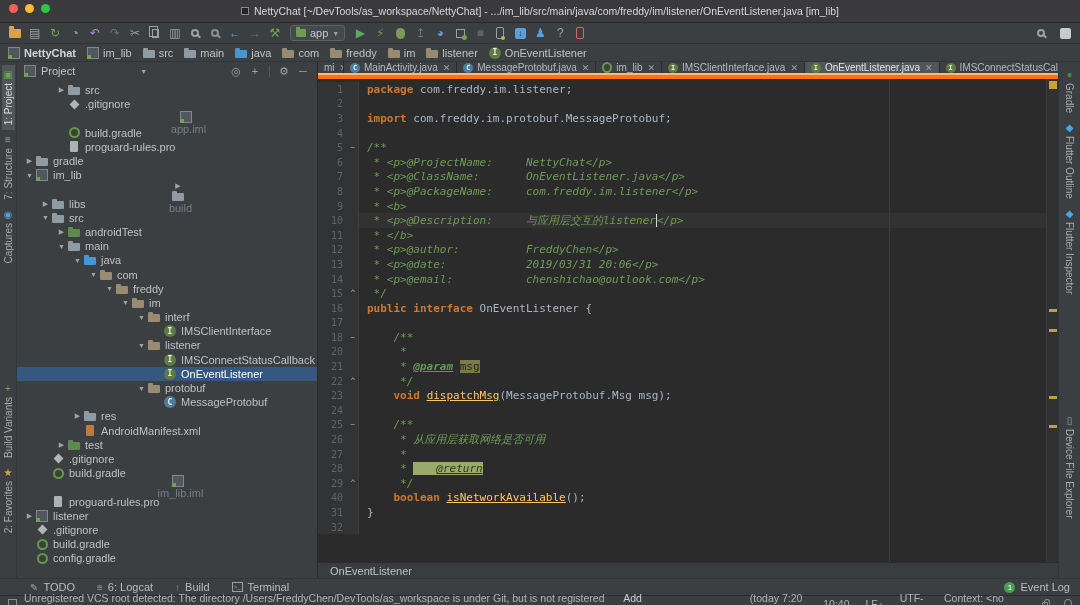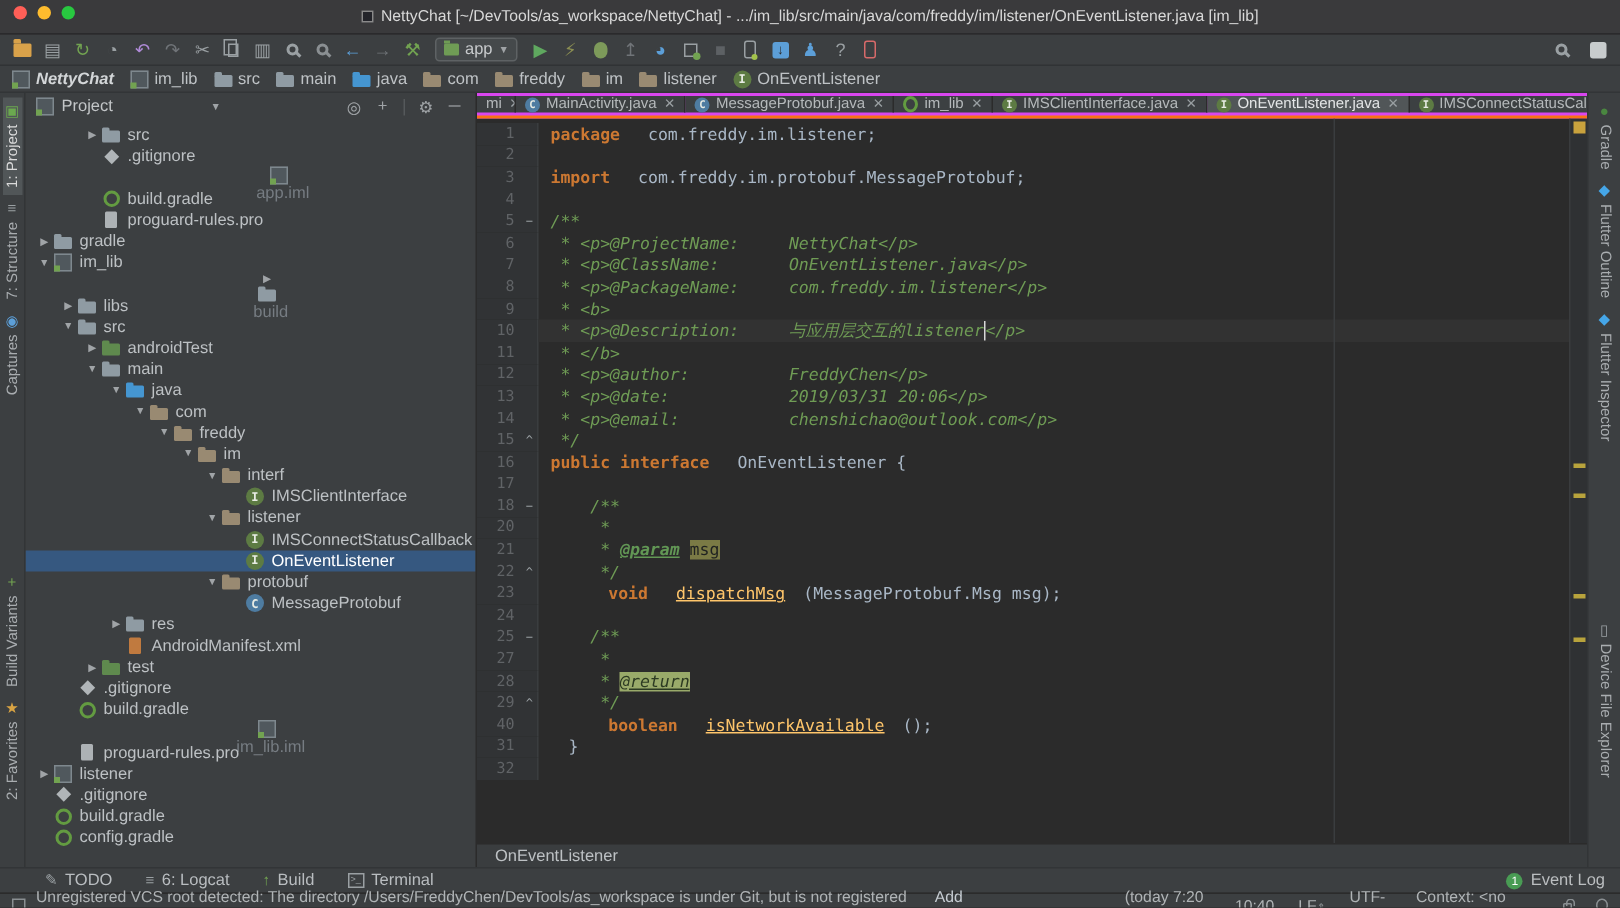--- a/index.html
+++ b/index.html
@@ -41,21 +41,21 @@
   .run-config { display:flex; align-items:center; gap:4px; height:16px; margin:0 5px;
     background:#45494b; border:1px solid #5e6264; border-radius:3px; padding:0 5px; color:#c7cacc; }
   .rc-ico { width:10px; height:8px; background:#6f9c55; border-radius:1px; position:relative; }
   .rc-ico::before { content:""; position:absolute; top:-2px; left:0; width:4px; height:2px; background:#6f9c55; }
   .caret-down { font-size:7px; color:#9fa3a6; }
   .tb-right { margin-left:auto; display:flex; align-items:center; gap:4px; }
   
   .nav-bar { height:18px; background:#3c3f41; border-bottom:1px solid #323537;
     display:flex; align-items:center; padding-left:8px; gap:11px; }
   .crumb { display:flex; align-items:center; gap:4px; color:#bfc3c6; white-space:nowrap; }
-  .crumb.first { font-weight:bold; color:#d3d6d8;font-style:italic; }
+  .crumb.first { font-weight:bold; color:#d3d6d8; }
   
   .tico { width:12px; height:12px; flex:none; position:relative; display:flex;
     align-items:center; justify-content:center; }
   .tico.fold { }
   .tico.fold::before { content:""; position:absolute; left:0; top:3px; width:12px; height:8px;
     background:var(--c,#8f9ba3); border-radius:1px; }
   .tico.fold::after { content:""; position:absolute; left:0; top:1px; width:5px; height:3px;
     background:var(--c,#8f9ba3); border-radius:1px 1px 0 0; }
   .tico.round { border-radius:50%; background:var(--c,#4e7ca1); color:#e8ece4;
     font-size:8px; font-weight:bold; font-family:"DejaVu Sans Mono",monospace; }
@@ -83,46 +83,46 @@
   .pp-hico { color:#9fa3a6; font-size:11px; width:14px; text-align:center; }
   .pp-sep { width:1px; height:11px; background:#55595b; margin:0 2px; }
   .pp-tree { flex:1; overflow:hidden; padding-top:3px; }
   .row { height:14.2px; display:flex; align-items:center; white-space:nowrap; color:#bdc1c4; width:100%; }
   .row .arrow { width:13px; flex:none; text-align:center; font-size:7px; color:#a0a4a7; }
   .row .lbl { margin-left:5px; }
   .row.sel { background:#365880; color:#fff; }
   .row.gray { color:#767c82;flex-direction:column; }
   
   .editor { flex:1; min-width:0; background:#2b2b2b; display:flex; flex-direction:column; }
-  .tab-bar { height:17px; flex:none; background:#d946ef; display:flex; align-items:center;
-    border-bottom:2px solid #f97316; overflow:hidden; }
+  .tab-bar { height:17px; flex:none; background:#fdba74; display:flex; align-items:flex-start;
+    border-bottom:4px solid #f97316; overflow:hidden; }
   .tab { display:flex; align-items:center; gap:4px; padding:0 6px; font-size:10px; color:#b5b9bb;
     background:#3c4042; border-right:1px solid #2b2b2b; white-space:nowrap; flex:none; }
   .tab.active { background:#515658; color:#e4e6e7; }
   .tab .close { font-size:9px; color:#9aa0a3; margin-left:1px; }
   .tab .tico { width:10px; height:10px; font-size:7px; }
   .tab.partial { width:26px; overflow:hidden; }
   .editor-body { flex:1; display:flex; position:relative; overflow:hidden;
     font-family:"DejaVu Sans Mono","Liberation Mono",monospace; font-size:11px; }
   .code-col { flex:1; min-width:0; position:relative; padding-top:3px; }
   .margin-guide { position:absolute; left:571px; top:0; bottom:0; width:1px; background:#3a3d3f; }
   .line { display:flex; height:14.6px; align-items:center; }
   .ln { width:30px; flex:none; text-align:right; padding-right:5px; background:#313335;
     color:#606366; font-size:10px; align-self:stretch; display:flex; align-items:center; justify-content:flex-end; }
   .fold-col { width:11px; flex:none; background:#313335; border-right:1px solid #3a3d3f;
     color:#9aa0a3; font-size:8px; text-align:center; align-self:stretch; display:flex; align-items:center; justify-content:center; }
   .code-text { white-space:pre; padding-left:8px; flex:1; align-self:stretch; display:flex; align-items:center; }
   .line.caret-line .code-text { background:#323232; }
   .s-k { color:#cc7832; font-weight:bold; }
-  .s-p { color:#a9b7c6;margin-left:12px; }
+  .s-p { color:#a9b7c6; }
   .s-c { color:#6f9c55; font-style:italic; }
   .s-t { color:#629755; font-style:italic; font-weight:bold; text-decoration:underline; }
   .s-m { color:#ffc66b; text-decoration:underline; }
   .s-h1 { background:#7a7a45; color:#1f2221; }
-  .s-h2 { background:#99aa6a; color:#2c3a22; font-style:italic; text-decoration:underline; }
+  .s-h2 { background:#99aa6a; color:#2c3a22; font-style:italic; text-decoration:underline;padding-left:23px; }
   .s-cr { display:inline-block; width:0; border-left:1.5px solid #d8d8d8; height:13px; vertical-align:middle; }
   .err-stripe { width:12px; flex:none; background:#2f3133; border-left:1px solid #3a3c3e; position:relative; }
   .err-top { position:absolute; top:2px; left:2px; width:8px; height:8px; background:#c9a23d; }
   .err-mark { position:absolute; left:2px; width:8px; height:3px; background:#b8a33c; }
   .editor-crumb { height:16px; flex:none; background:#3a3d3f; border-top:1px solid #2b2b2b;
     display:flex; align-items:center; padding-left:12px; color:#bdc1c4; }
   
   .bottom-bar { height:17px; background:#3c3f41; border-top:1px solid #323537;
     display:flex; align-items:center; padding:0 10px 0 30px; gap:22px; }
   .bb-item { display:flex; align-items:center; gap:5px; color:#b9bdc0; }
@@ -436,21 +436,21 @@
         <div class="row" style="padding-left: 22px;">
           <span class="arrow"></span>
           <span class="tico diamond"></span>
           <span class="lbl">.gitignore</span>
         </div>
         <div class="row" style="padding-left: 22px;">
           <span class="arrow"></span>
           <span class="tico ring"></span>
           <span class="lbl">build.gradle</span>
         </div>
-        <div class="row gray" style="padding-left: 22px;">
+        <div class="row gray" style="padding-left: 22px; justify-content: center;">
           <span class="arrow"></span>
           <span class="tico module"></span>
           <span class="lbl">im_lib.iml</span>
         </div>
         <div class="row" style="padding-left: 22px;">
           <span class="arrow"></span>
           <span class="tico doc" style="--c: #adb2b5;"></span>
           <span class="lbl">proguard-rules.pro</span>
         </div>
         <div class="row" style="padding-left: 6px;">
@@ -627,20 +627,25 @@
           </div>
           <div class="line">
             <span class="ln">24</span>
             <span class="fold-col"></span>
             <span class="code-text"></span>
           </div>
           <div class="line">
             <span class="ln">25</span>
             <span class="fold-col">−</span>
             <span class="code-text"><span class="s-c">    /**</span></span>
+          </div>
+          <div class="line">
+            <span class="ln">26</span>
+            <span class="fold-col"></span>
+            <span class="code-text"><span class="s-c">     * 从应用层获取网络是否可用</span></span>
           </div>
           <div class="line">
             <span class="ln">27</span>
             <span class="fold-col"></span>
             <span class="code-text"><span class="s-c">     *</span></span>
           </div>
           <div class="line">
             <span class="ln">28</span>
             <span class="fold-col"></span>
             <span class="code-text"><span class="s-c">     * </span><span class="s-h2">@return</span></span>

